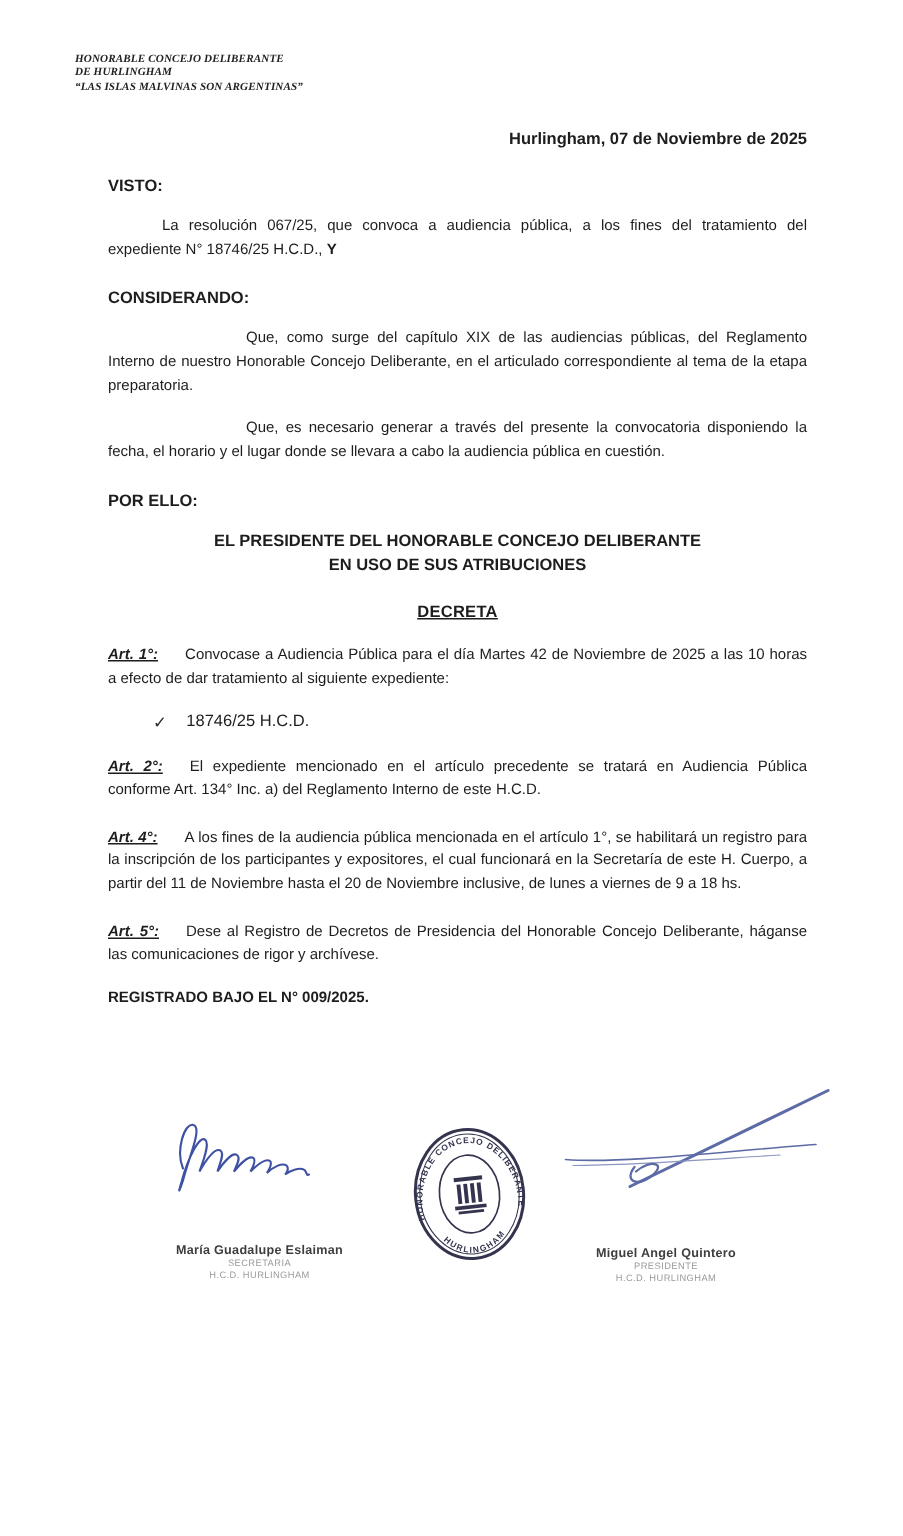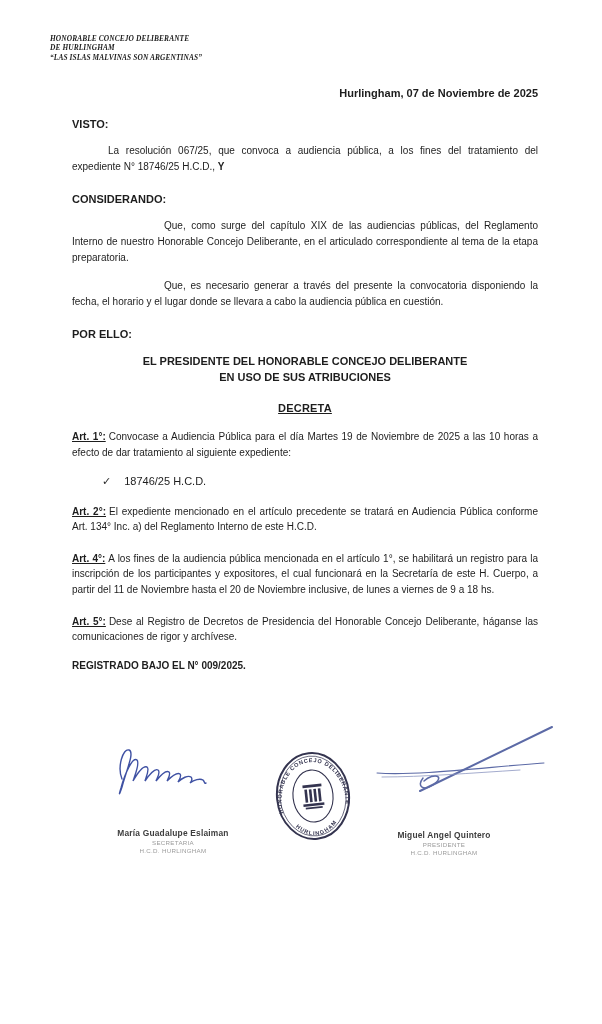--- a/index.html
+++ b/index.html
@@ -58,21 +58,22 @@
     font-weight: bold;
     font-size: 11px;
     margin-top: 17px;
     letter-spacing: 0.2px;
   }
   .decreta span { text-decoration: underline; }
   .article { margin-top: 15px; }
   .art-label {
     font-weight: bold;
     text-decoration: underline;
-    margin-right: 3px;
+    margin-right: 18px;
+    font-style: italic;
   }
   .check-item {
     margin: 14px 0 0 30px;
     font-size: 11px;
     display: flex;
     align-items: center;
     gap: 13px;
   }
   .check-glyph { color: #2a2a2a; font-size: 11px; }
   .registro {
@@ -120,21 +121,21 @@
     <p class="para indent-lg">Que, como surge del capítulo XIX de las audiencias públicas, del Reglamento Interno de nuestro Honorable Concejo Deliberante, en el articulado correspondiente al tema de la etapa preparatoria.</p>
     <p class="para indent-lg">Que, es necesario generar a través del presente la convocatoria disponiendo la fecha, el horario y el lugar donde se llevara a cabo la audiencia pública en cuestión.</p>
 
     <div class="sec-label">POR ELLO:</div>
     <div class="authority">
       <div>EL PRESIDENTE DEL HONORABLE CONCEJO DELIBERANTE</div>
       <div>EN USO DE SUS ATRIBUCIONES</div>
     </div>
     <div class="decreta"><span>DECRETA</span></div>
 
-    <p class="para article"><span class="art-label">Art. 1°:</span><span>Convocase a Audiencia Pública para el día Martes 19 de Noviembre de 2025 a las 10 horas a efecto de dar tratamiento al siguiente expediente:</span></p>
+    <p class="para article"><span class="art-label">Art. 1°:</span><span>Convocase a Audiencia Pública para el día Martes 42 de Noviembre de 2025 a las 10 horas a efecto de dar tratamiento al siguiente expediente:</span></p>
 
     <div class="check-item">
       <span class="check-glyph">✓</span>
       <span>18746/25 H.C.D.</span>
     </div>
 
     <p class="para article" style="margin-top:16px"><span class="art-label">Art. 2°:</span><span>El expediente mencionado en el artículo precedente se tratará en Audiencia Pública conforme Art. 134° Inc. a) del Reglamento Interno de este H.C.D.</span></p>
 
 
     <p class="para article" style="margin-top:16px"><span class="art-label">Art. 4°:</span><span>A los fines de la audiencia pública mencionada en el artículo 1°, se habilitará un registro para la inscripción de los participantes y expositores, el cual funcionará en la Secretaría de este H. Cuerpo, a partir del 11 de Noviembre hasta el 20 de Noviembre inclusive, de lunes a viernes de 9 a 18 hs.</span></p>

